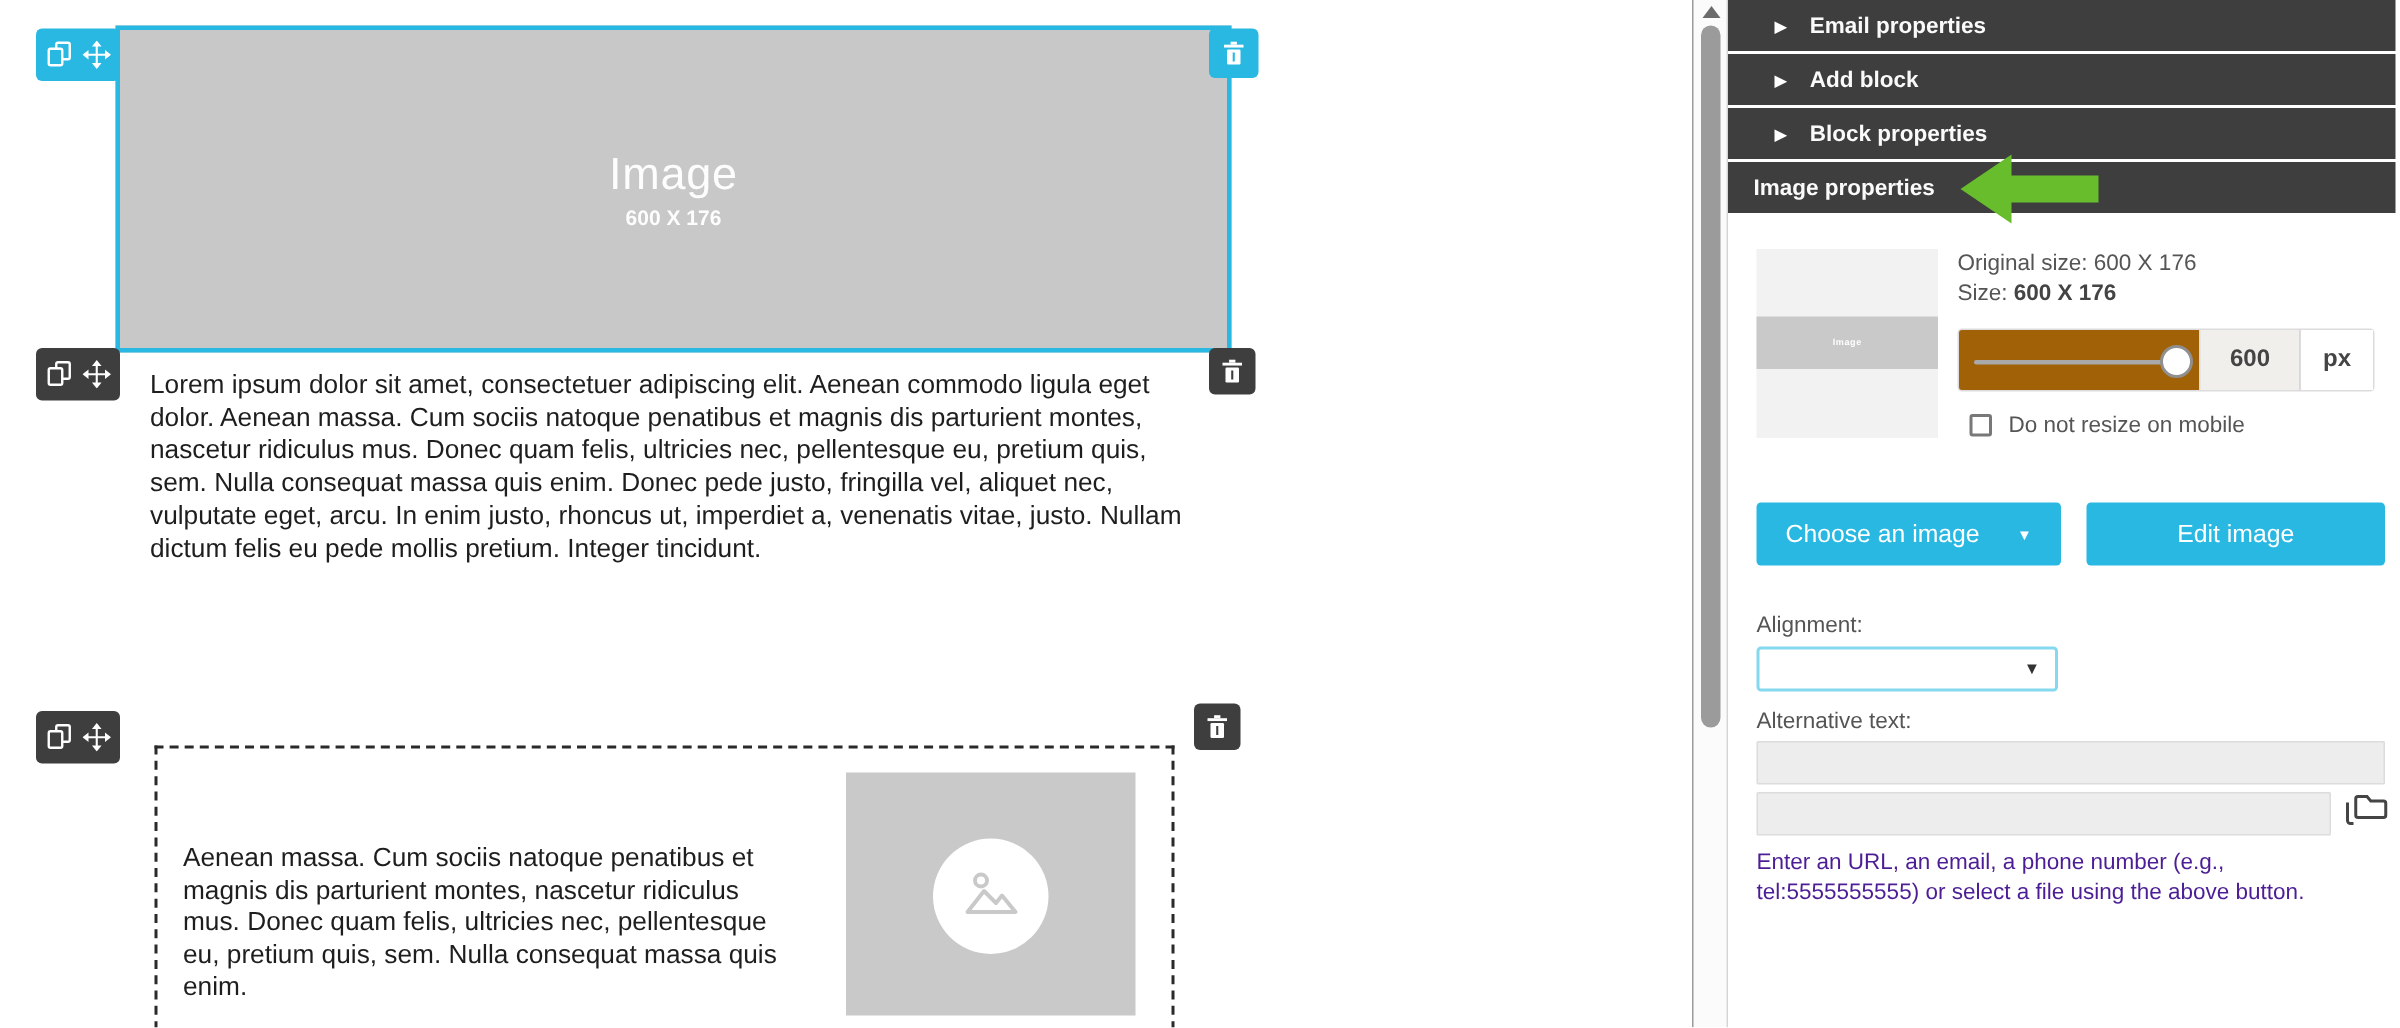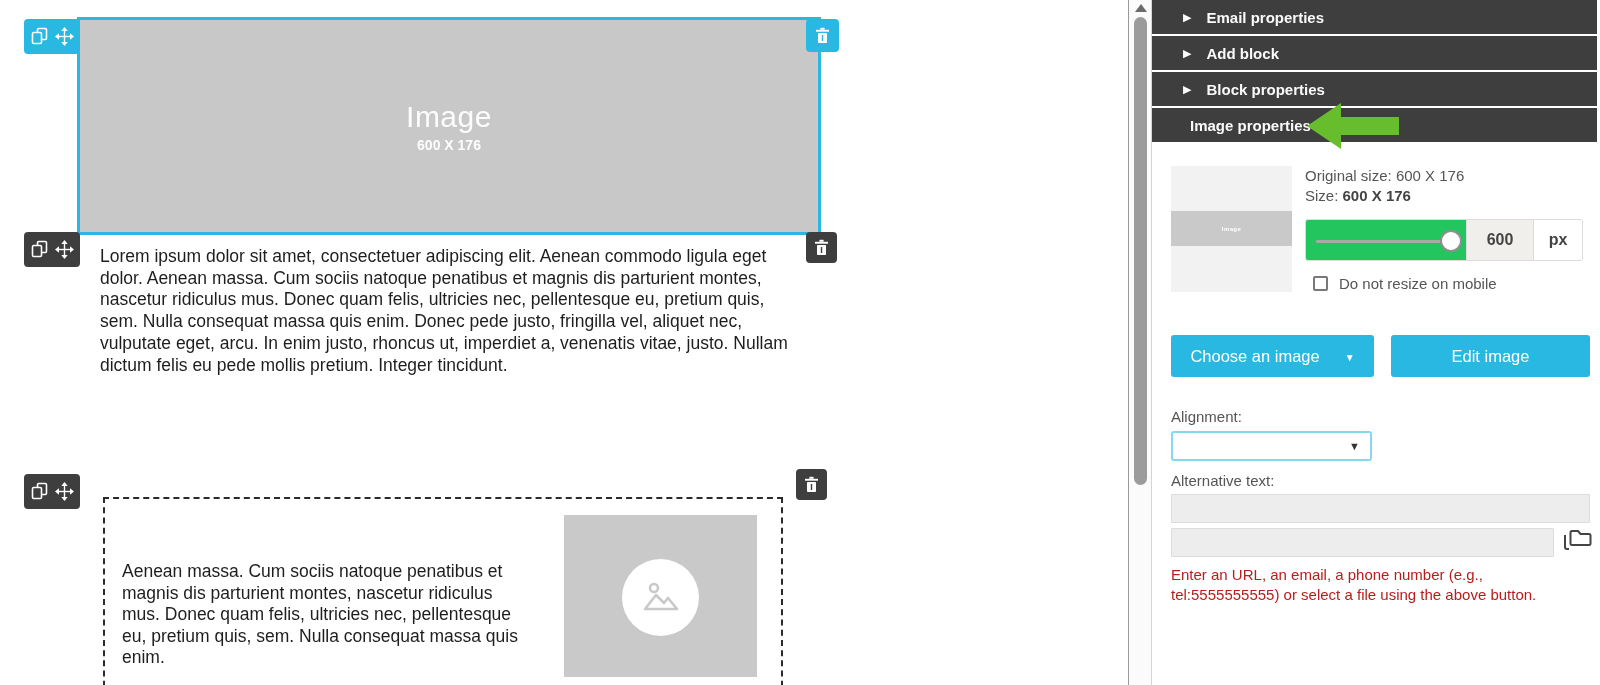--- a/index.html
+++ b/index.html
@@ -41,33 +41,33 @@
                border-left:1px solid #9a9a9a; }
   #scroll-up { position:absolute; left:6px; top:4px; width:0; height:0;
                border-left:6px solid transparent; border-right:6px solid transparent; border-bottom:8px solid #6b6b6b; }
   #scroll-thumb { position:absolute; left:5px; top:17px; width:13px; height:468px; background:#9b9b9b; border-radius:7px; }
 
   
   #panel { position:absolute; left:1151px; top:0; width:446px; height:685px; background:#fff; border-left:1px solid #d5d5d5; }
   .acc-header { position:relative; height:34px; margin-bottom:2px; background:#3e3e3e; color:#fafafa;
                 display:flex; align-items:center; font-size:15px; font-weight:bold; padding-left:31px; cursor:pointer; }
   .acc-header .tri { color:#fff; font-size:11px; margin-right:15px; }
-  .acc-header.expanded { padding-left:38px; }
+  .acc-header.expanded { padding-left:17px; }
   .green-arrow { position:absolute; left:155px; top:-6px; overflow:visible; }
 
   #props { padding:22px 0 0 19px; color:#555; }
   .row1 { display:flex; }
   .thumb { width:121px; height:126px; background:#f2f2f2; display:flex; flex-direction:column; }
   .thumb .band { margin-top:45px; height:35px; background:#c9c9c9; display:flex; align-items:center; justify-content:center; }
   .thumb .band span { font-size:6px; color:#fff; font-weight:bold; letter-spacing:.4px; }
   .r1col { margin-left:13px; }
   .sizes { font-size:15px; line-height:20px; color:#555; }
   .sizes b { color:#444; }
   .slider-box { margin-top:13px; width:278px; height:42px; border:1px solid #dcdcdc; border-radius:3px;
-                display:flex; align-items:stretch; background:#22c55e; }
+                display:flex; align-items:stretch; background:#a16207; }
   .slider-area { flex:1; position:relative; }
   .slider-track { position:absolute; left:10px; right:14px; top:20px; height:3px; background:#a9a9a9; border-radius:2px; }
   .slider-handle { position:absolute; right:4px; top:10px; width:22px; height:22px; border-radius:50%;
                    background:#fff; border:2px solid #8f8f8f; }
   .val-cell  { width:67px; border-left:1px solid #dcdcdc; background:#f1efec; display:flex; align-items:center; justify-content:center;
                font-size:16px; font-weight:bold; color:#444; }
   .unit-cell { width:49px; border-left:1px solid #dcdcdc; background:#fff; display:flex; align-items:center; justify-content:center;
                font-size:16px; font-weight:bold; color:#444; }
   .chk-row { margin-top:14px; margin-left:8px; display:flex; align-items:center; font-size:15px; color:#555; }
   .chk { width:15px; height:15px; border:2px solid #787878; border-radius:2px; background:#fff; margin-right:11px; }
@@ -85,21 +85,21 @@
                 position:relative; cursor:pointer; }
   .select-box .dd { position:absolute; right:10px; top:7px; font-size:11px; color:#333; }
   #alt-label { margin-top:11px; }
   .gray-input { margin-top:5px; height:29px; background:#ededed; border:1px solid #dcdcdc; border-radius:1px;
                 font-size:15px; padding:0 8px; color:#333; display:block; }
   #alt-input { width:419px; }
   #link-label { margin-top:12px; }
   .link-row { display:flex; align-items:center; }
   #link-input { width:383px; }
   .browse { margin-left:9px; margin-top:3px; cursor:pointer; }
-  .help { margin-top:8px; width:414px; font-size:15px; line-height:20px; color:#b91c1c; }
+  .help { margin-top:8px; width:414px; font-size:15px; line-height:20px; color:#4c1d95; }
 </style>
 </head>
 <body>
 
 <div id="stage">
 
   <div id="canvas">
 
     <div class="image-block">
       <div class="ph-label">Image</div>

